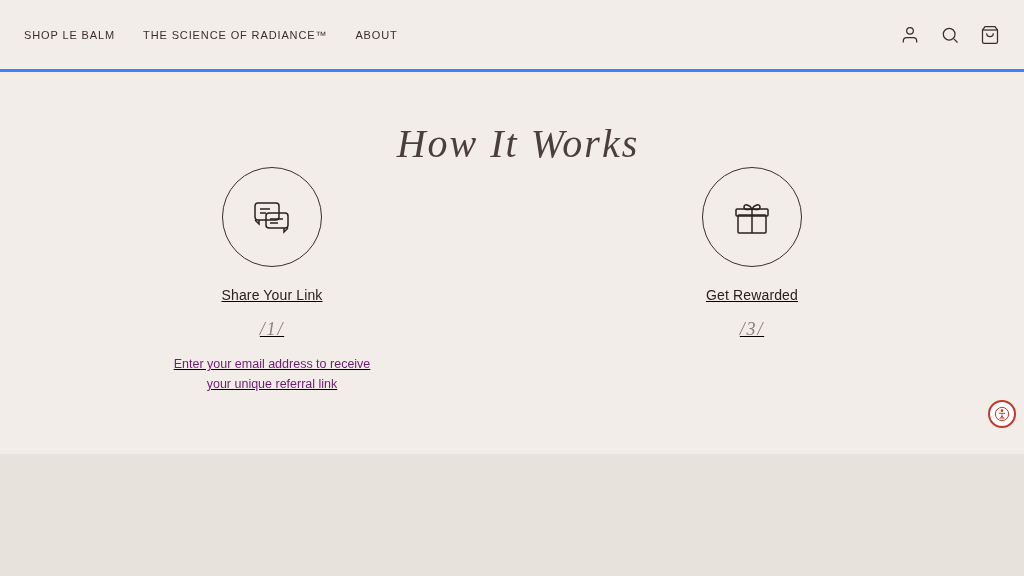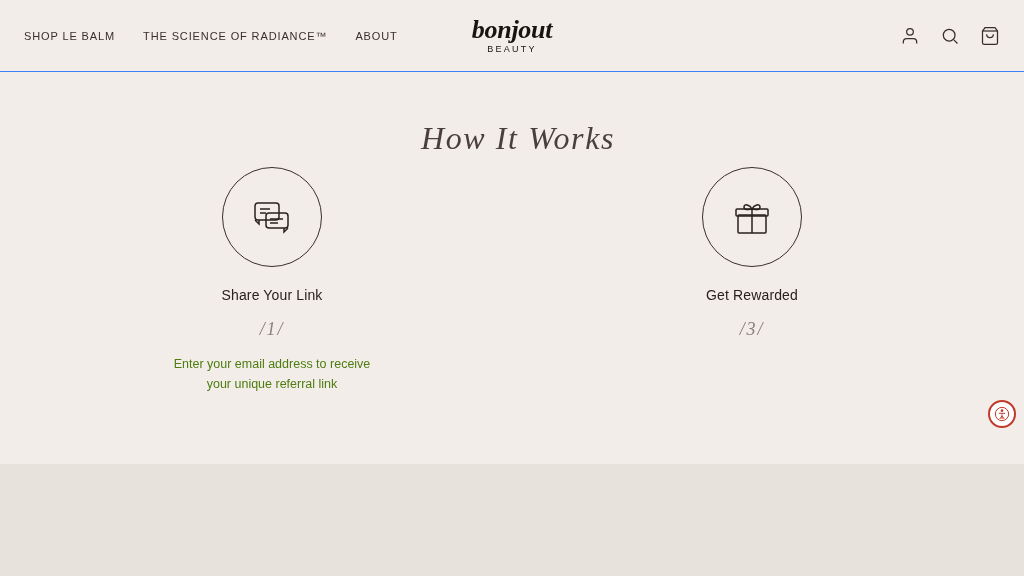--- a/index.html
+++ b/index.html
@@ -8,21 +8,21 @@
       font-family: 'Georgia', serif;
       background-color: #f2ede8;
       min-height: 576px;
       width: 1024px;
       overflow-x: hidden;
     }
 
     
     header {
       background-color: #f2ede8;
-      border-bottom: 1px solid #3b82f6;
+      border-bottom: 3px solid #3b82f6;
       display: flex;
       align-items: center;
       justify-content: space-between;
       padding: 0 24px;
       height: 72px;
       position: relative;
     }
 
     .nav-left {
       display: flex;
@@ -83,35 +83,36 @@
 
     
     main {
       background-color: #f2ede8;
       padding: 48px 0 60px;
     }
 
     .section-title {
       text-align: center;
       font-family: 'Georgia', serif;
-      font-size: 32px;
+      font-size: 40px;
       font-weight: 400;
       color: #4a3f3a;
       letter-spacing: 0.05em;
       font-style: italic;
       padding-left: 12px;
     }
 
     .steps-container {
       display: flex;
       justify-content: center;
       align-items: flex-start;
       gap: 0;
       max-width: 960px;
-      margin: 10px auto;
+      margin: 0 auto;
+      text-decoration: underline;
     }
 
     .step {
       flex: 1;
       display: flex;
       flex-direction: column;
       align-items: center;
       padding: 0 24px;
       text-align: center;
     }
@@ -146,21 +147,21 @@
       font-size: 18px;
       color: #8a7e7a;
       font-style: italic;
       margin-bottom: 14px;
       letter-spacing: 0.1em;
     }
 
     .step-desc {
       font-family: Arial, sans-serif;
       font-size: 12.5px;
-      color: #4d7c0f;
+      color: #701a75;
       line-height: 1.6;
       max-width: 200px;
     }
 
     
     .below-fold {
       background-color: #e8e2dc;
       height: 140px;
     }
 
@@ -189,24 +190,20 @@
 </head>
 <body>
 
 <header>
   <nav class="nav-left">
     <a>SHOP LE BALM</a>
     <a>THE SCIENCE OF RADIANCE™</a>
     <a>ABOUT</a>
   </nav>
 
-  <div class="logo-center">
-    <span class="logo-main">bonjout</span>
-    <span class="logo-sub">BEAUTY</span>
-  </div>
 
   <div class="nav-right">
 
     <span class="nav-icon">
       <svg width="20" height="20" viewBox="0 0 24 24" fill="none" stroke="#3a2e2b" stroke-width="1.5">
         <path d="M20 21v-2a4 4 0 0 0-4-4H8a4 4 0 0 0-4 4v2"></path>
         <circle cx="12" cy="7" r="4"></circle>
       </svg>
     </span>
 

